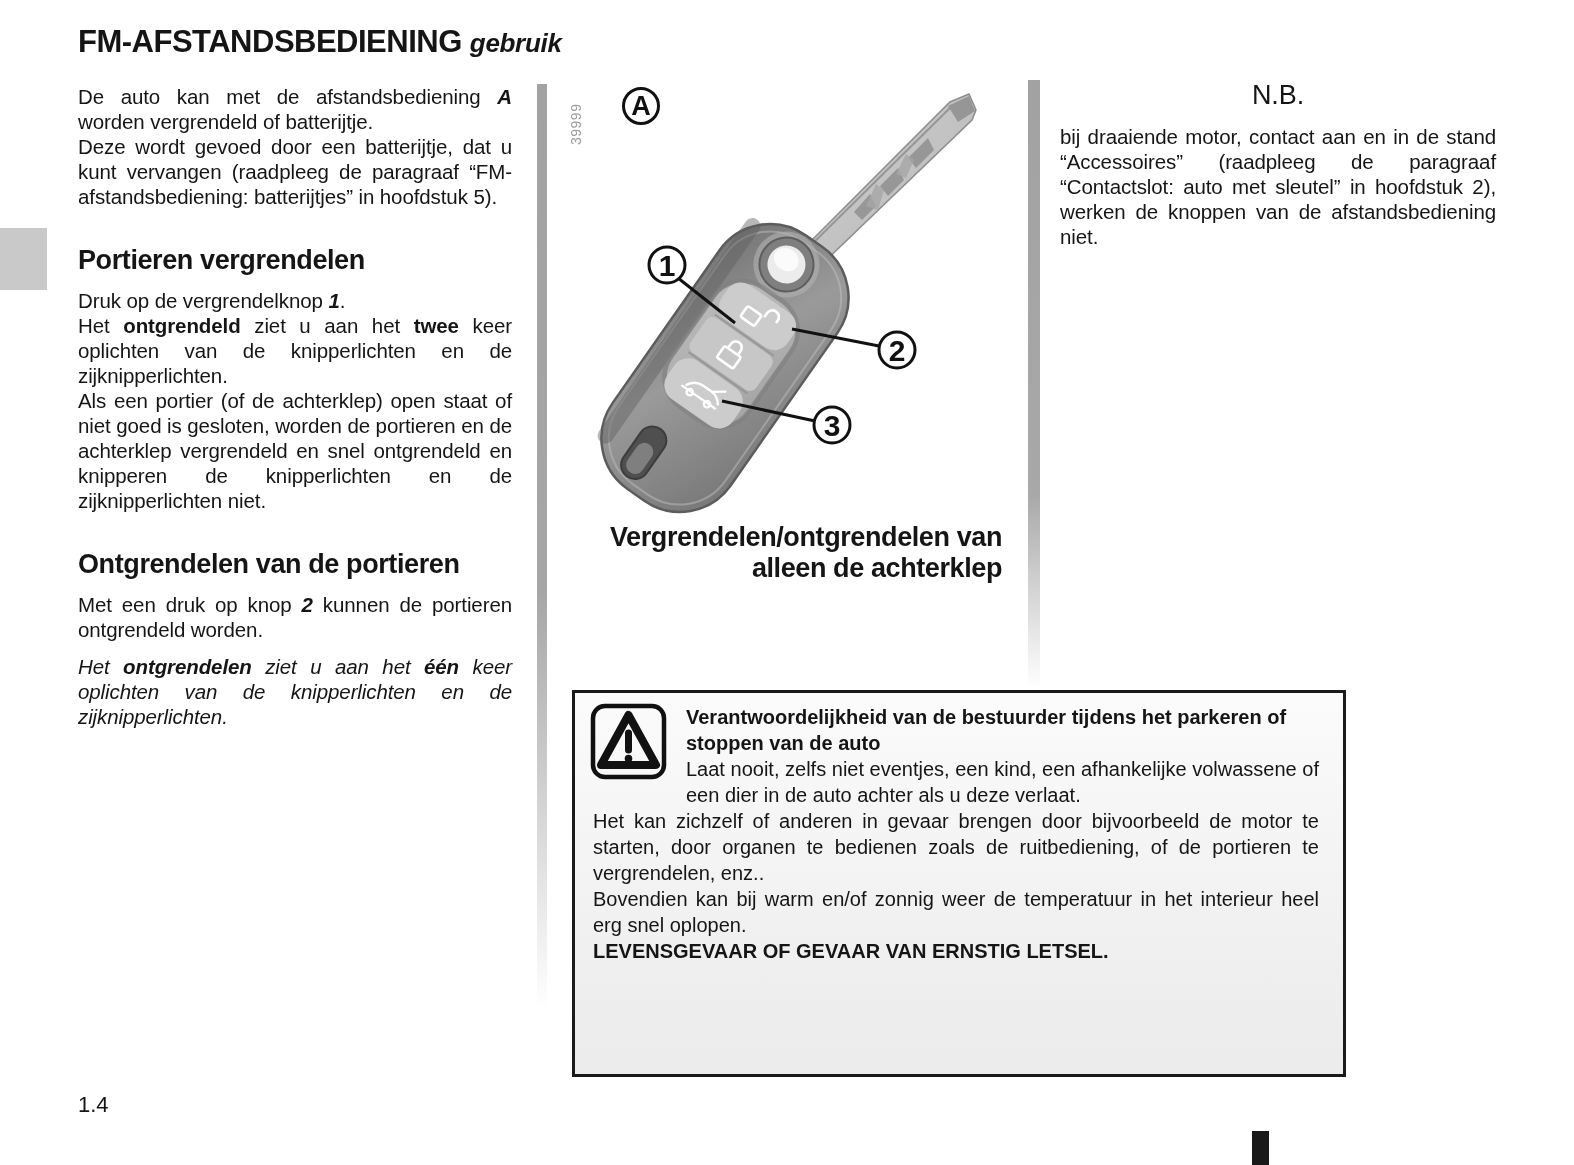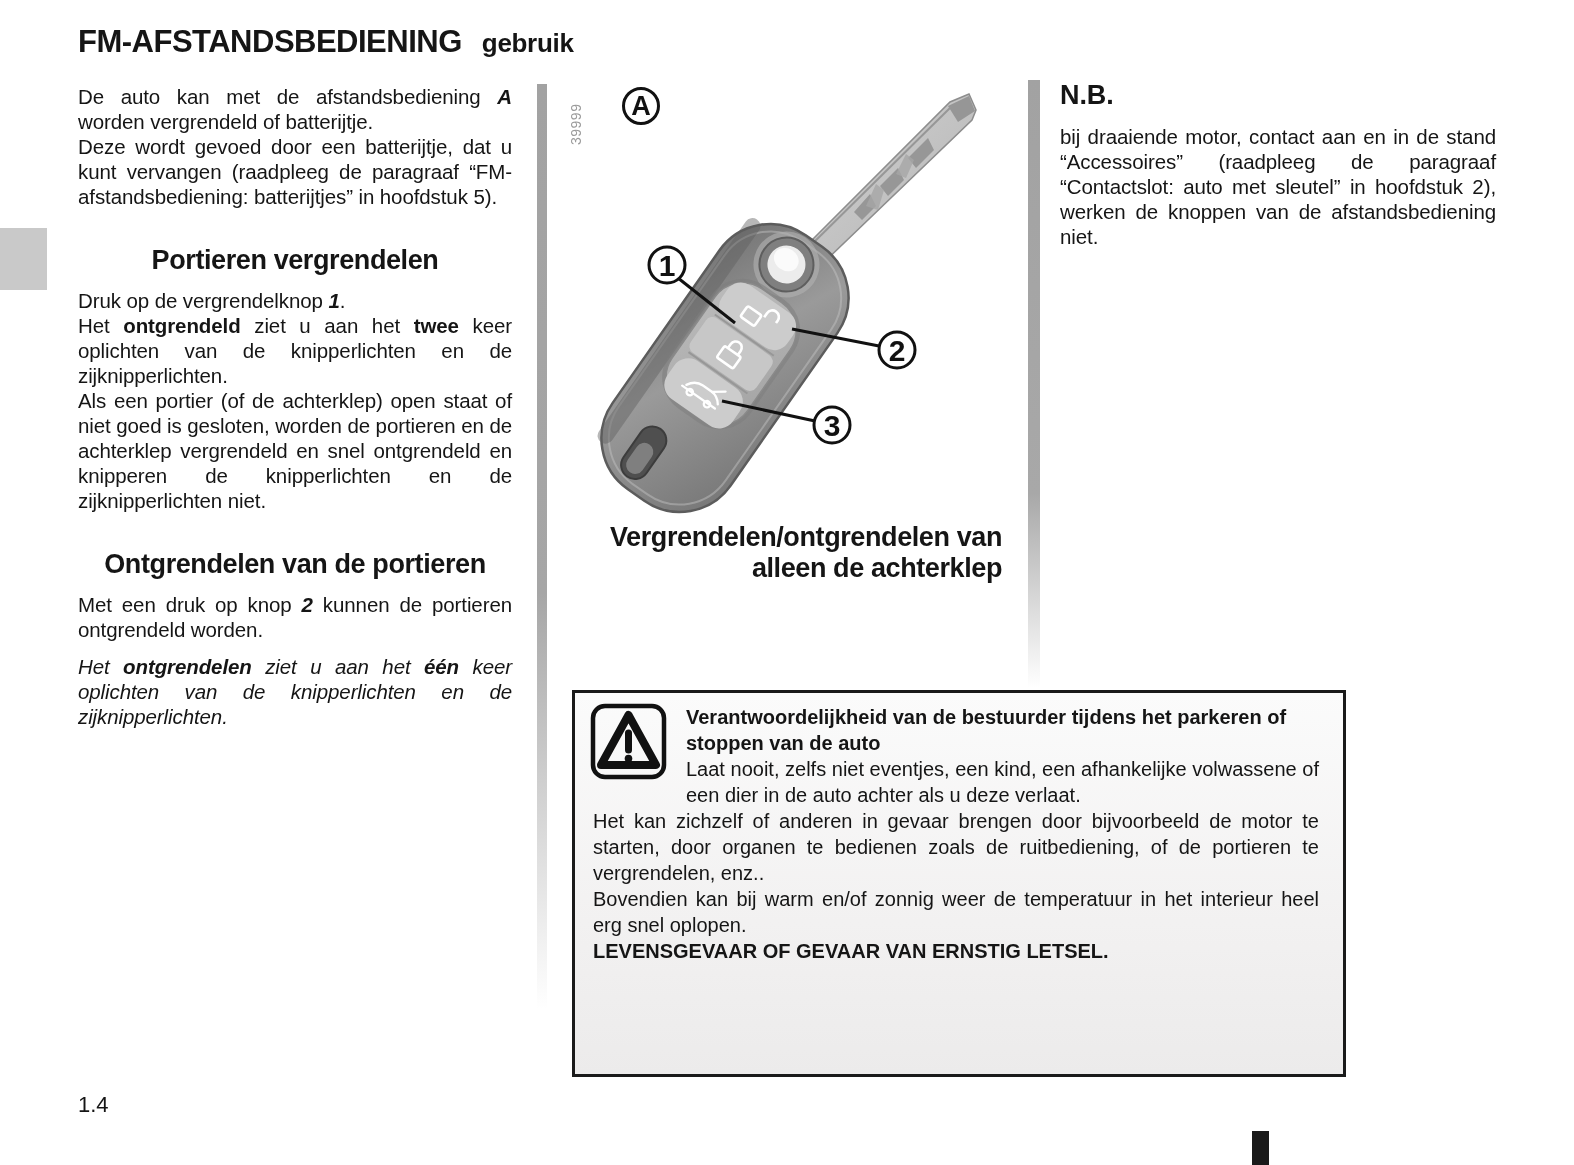--- a/index.html
+++ b/index.html
@@ -11,29 +11,29 @@
     color:#151515;
     overflow:hidden;
   }
   
   .body-text{font-size:20.5px;line-height:25px;text-align:justify;letter-spacing:-0.1px;}
   .body-text p{margin:0;}
   h1,h2,h3{margin:0;}
   
   .title-row{position:absolute;left:78px;top:24px;white-space:nowrap;}
   .title-main{font-size:31px;font-weight:bold;letter-spacing:-0.5px;}
-  .title-sub{font-size:26px;font-weight:bold;margin-left:20px;letter-spacing:-0.3px;}
+  .title-sub{font-size:26px;font-weight:bold;margin-left:8px;letter-spacing:-0.3px;font-style:italic;}
   
   .edge-tab{position:absolute;left:0;top:228px;width:47px;height:62px;background:#c9c9c9;}
   
   .col-left{position:absolute;left:78px;top:84px;width:434px;}
-  .col-left .sec-heading{font-size:27px;font-weight:bold;letter-spacing:-0.4px;margin:36px 0 13px 0;line-height:30px;text-align:center;}
+  .col-left .sec-heading{font-size:27px;font-weight:bold;letter-spacing:-0.4px;margin:36px 0 13px 0;line-height:30px;text-align:left;}
   .col-left .gap-top{margin-top:12px;font-style:italic;}
   .col-right{position:absolute;left:1060px;top:80px;width:436px;}
-  .col-right .sec-heading{font-size:27px;font-weight:bold;margin:0 0 14px 0;line-height:30px;text-align:left;}
+  .col-right .sec-heading{font-size:27px;font-weight:normal;margin:0 0 14px 0;line-height:30px;text-align:center;}
   .mid-text{position:absolute;left:570px;top:522px;width:432px;}
   .mid-text .sec-heading{font-size:27px;font-weight:bold;letter-spacing:-0.4px;line-height:31px;margin:0 0 15px 0;text-align:right;}
   
   .vbar{position:absolute;width:10px;}
   .vbar-1{left:537px;top:84px;height:925px;
     background:linear-gradient(180deg,#a2a2a2 0%,#a6a6a6 55%,rgba(166,166,166,0) 100%);}
   .vbar-2{left:1028px;top:80px;width:12px;height:608px;
     background:linear-gradient(180deg,#a2a2a2 0%,#a8a8a8 68%,rgba(168,168,168,0) 100%);}
   
   .figure{position:absolute;left:570px;top:78px;width:440px;height:447px;}

